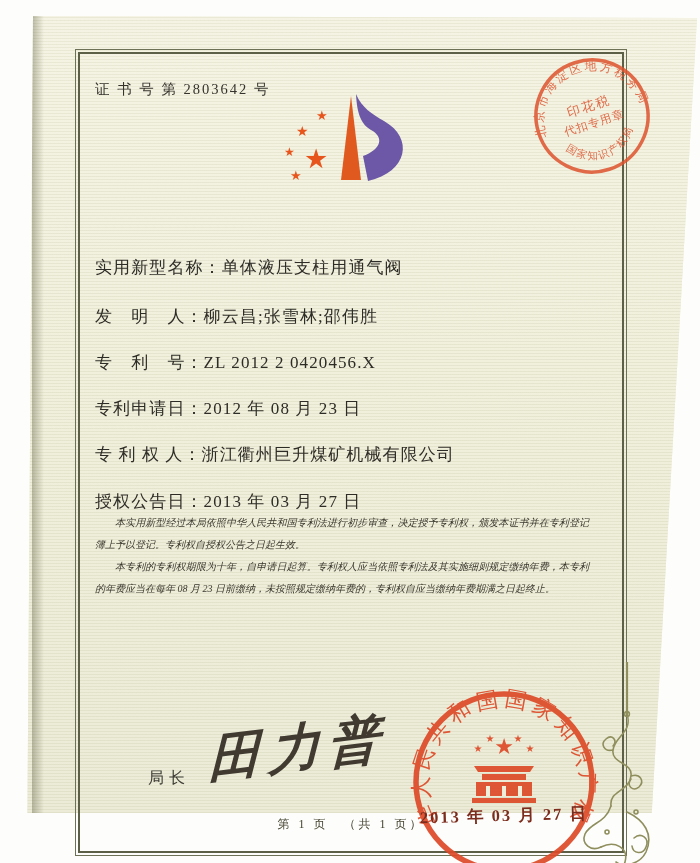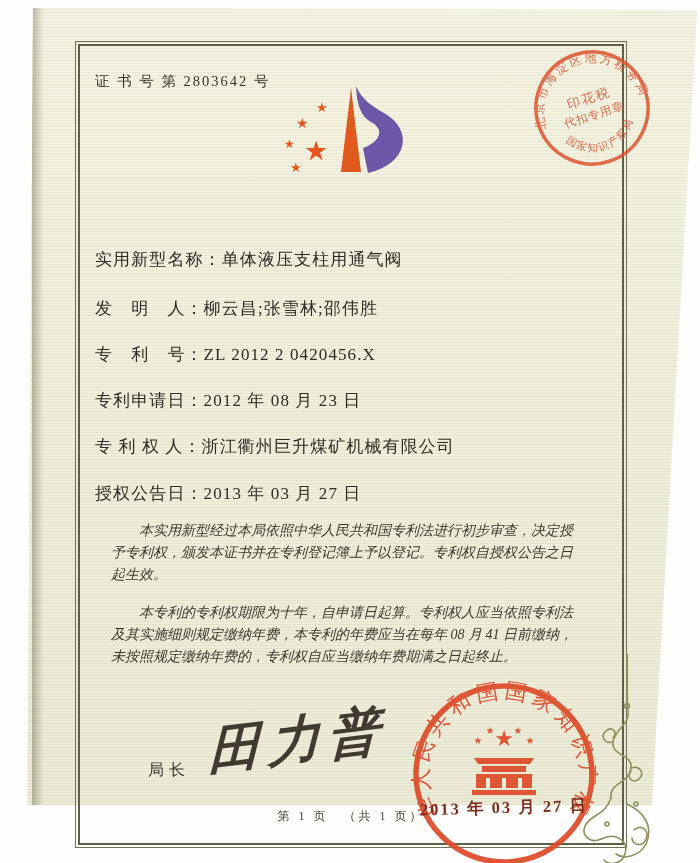--- a/index.html
+++ b/index.html
@@ -3,21 +3,21 @@
 <meta charset="utf-8">
 <style>
   html,body{margin:0;padding:0;}
   body{
     width:700px;height:863px;background:#fdfdfc;position:relative;overflow:hidden;
     font-family:"Liberation Serif","DejaVu Serif",serif;
   }
   .scan{position:absolute;inset:0;}
   
   .paper{
-    position:absolute;left:26px;top:8px;width:674px;height:797px;
+    position:absolute;left:26px;top:16px;width:674px;height:797px;
     background-color:#f1f0dc;
     background-image:
       repeating-linear-gradient(0deg, rgba(146,152,104,.12) 0 1px, rgba(0,0,0,0) 1px 3px),
       linear-gradient(180deg,#f5f4e4 0%,#f0efdb 55%,#ecebd7 100%);
     clip-path:polygon(7px 0px, 671px 2px, 622px 863px, 1px 859px);
   }
   .paper::before{ 
     content:"";position:absolute;left:6px;top:0;bottom:0;width:12px;
     background:linear-gradient(90deg, rgba(85,85,55,.38), rgba(85,85,55,0));
   }
@@ -28,22 +28,22 @@
   .cert-no{position:absolute;left:69px;top:64px;font-size:14.5px;letter-spacing:2px;color:#35332c;}
   .logo{position:absolute;left:256px;top:74px;width:140px;height:94px;}
   .title{
     position:absolute;left:49px;top:158px;width:552px;text-align:center;
     font-size:31px;font-weight:700;color:#14130f;letter-spacing:11px;text-indent:11px;
   }
   .field-row{position:absolute;left:69px;font-size:17px;letter-spacing:1.1px;color:#2e2c26;white-space:nowrap;}
   .field-row .lab{color:#2e2c26;}
   .paras{position:absolute;left:69px;top:496px;width:494px;}
   .paras p{
-    margin:16px;text-indent:2em;text-align:justify;
-    font-size:14px;line-height:22px;color:#3a382e;font-style:italic;
+    margin:0;text-indent:2em;text-align:justify;
+    font-size:10px;line-height:22px;color:#3a382e;font-style:italic;
   }
   .director{position:absolute;left:122px;top:752px;font-size:16px;letter-spacing:5px;color:#3b3a33;}
   .signature{
     position:absolute;left:172px;top:698px;width:200px;text-align:center;
     font-size:52px;font-weight:600;font-style:italic;color:#403a31;letter-spacing:8px;
     transform:rotate(-7deg) skewX(-8deg);
   }
   .seal{position:absolute;left:378px;top:666px;width:200px;height:200px;opacity:.92;}
   .seal-date{
     position:absolute;left:378px;top:789px;width:200px;text-align:center;
@@ -80,21 +80,21 @@
 
     <div class="field-row" style="top:240px"><span class="lab">实用新型名称：</span><span>单体液压支柱用通气阀</span></div>
     <div class="field-row" style="top:289px"><span class="lab">发　明　人：</span><span>柳云昌;张雪林;邵伟胜</span></div>
     <div class="field-row" style="top:335px"><span class="lab">专　利　号：</span><span>ZL 2012 2 0420456.X</span></div>
     <div class="field-row" style="top:381px"><span class="lab">专利申请日：</span><span>2012 年 08 月 23 日</span></div>
     <div class="field-row" style="top:427px"><span class="lab">专 利 权 人：</span><span>浙江衢州巨升煤矿机械有限公司</span></div>
     <div class="field-row" style="top:474px"><span class="lab">授权公告日：</span><span>2013 年 03 月 27 日</span></div>
 
     <div class="paras">
       <p>本实用新型经过本局依照中华人民共和国专利法进行初步审查，决定授予专利权，颁发本证书并在专利登记簿上予以登记。专利权自授权公告之日起生效。</p>
-      <p>本专利的专利权期限为十年，自申请日起算。专利权人应当依照专利法及其实施细则规定缴纳年费，本专利的年费应当在每年 08 月 41 日前缴纳，未按照规定缴纳年费的，专利权自应当缴纳年费期满之日起终止。</p>
+      <p>本专利的专利权期限为十年，自申请日起算。专利权人应当依照专利法及其实施细则规定缴纳年费，本专利的年费应当在每年 08 月 23 日前缴纳，未按照规定缴纳年费的，专利权自应当缴纳年费期满之日起终止。</p>
     </div>
 
     <div class="director">局长</div>
     <div class="signature">田力普</div>
 
     <svg class="seal" viewBox="0 0 200 200">
       <circle cx="100" cy="100" r="88" fill="none" stroke="#dd4a28" stroke-width="5.5"></circle>
       <path id="sealArc" d="M 30,130 A 76,76 0 1 1 170,130" fill="none"></path>
       <text font-size="22" fill="#dd4a28" letter-spacing="5">
         <textPath href="#sealArc" startOffset="50%" text-anchor="middle">中华人民共和国国家知识产权局</textPath>

